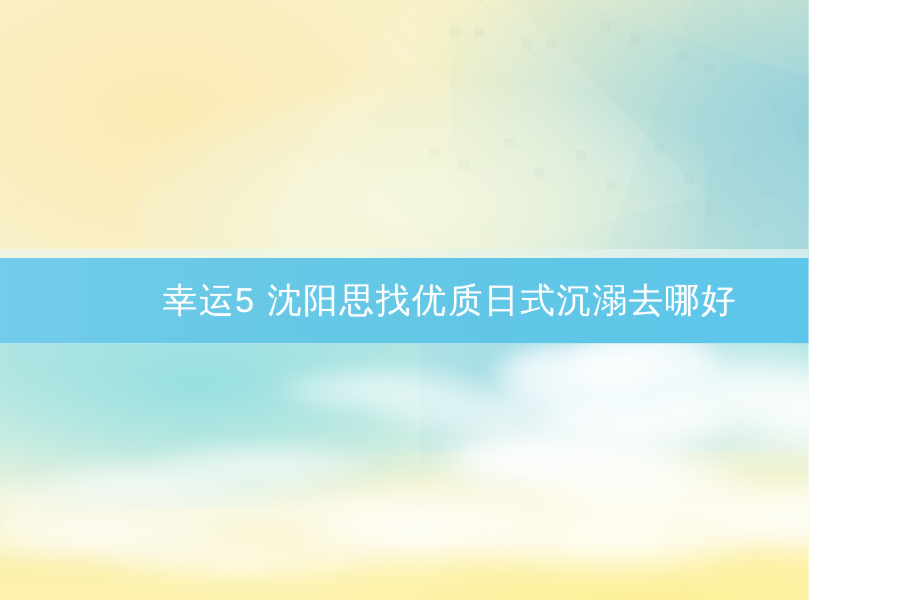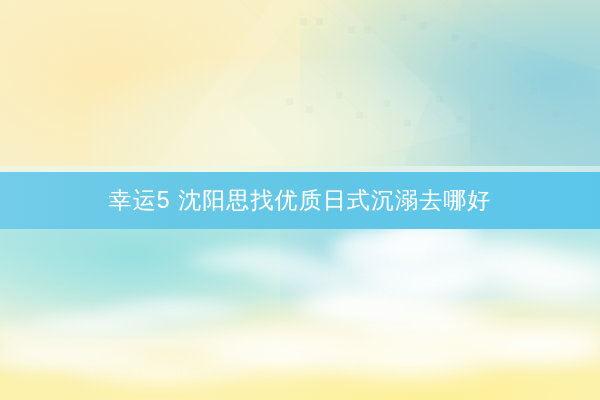--- a/index.html
+++ b/index.html
@@ -2,21 +2,21 @@
 <html><head>
 <meta charset="utf-8">
 <style>
   html, body {
     margin: 0;
     padding: 0;
     background: #ffffff;
   }
   #stage {
     position: relative;
-    width: 600px;
+    width: 539px;
     height: 400px;
     overflow: hidden;
     font-family: "Liberation Sans", "DejaVu Sans", sans-serif;
   }
 
   
   .top-half {
     position: absolute;
     left: 0; top: 0;
     width: 600px;

